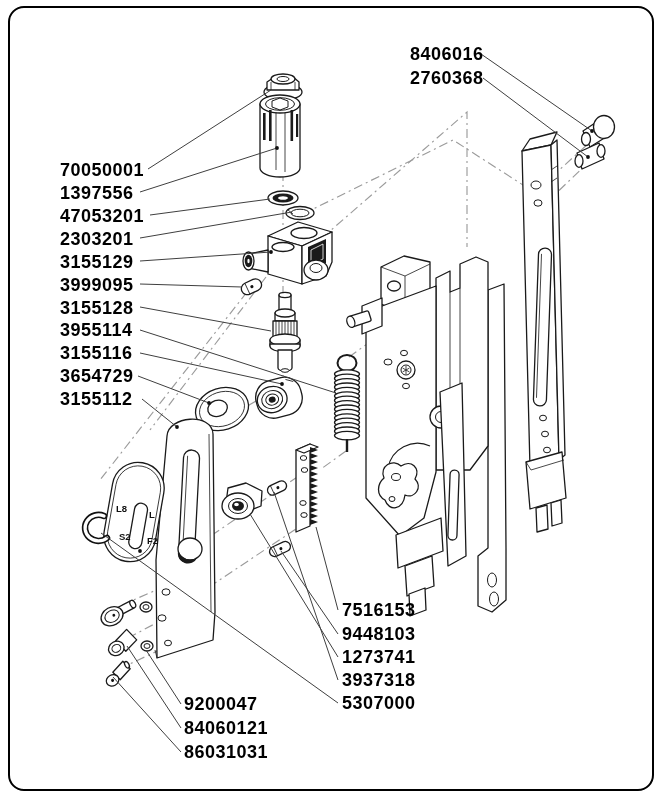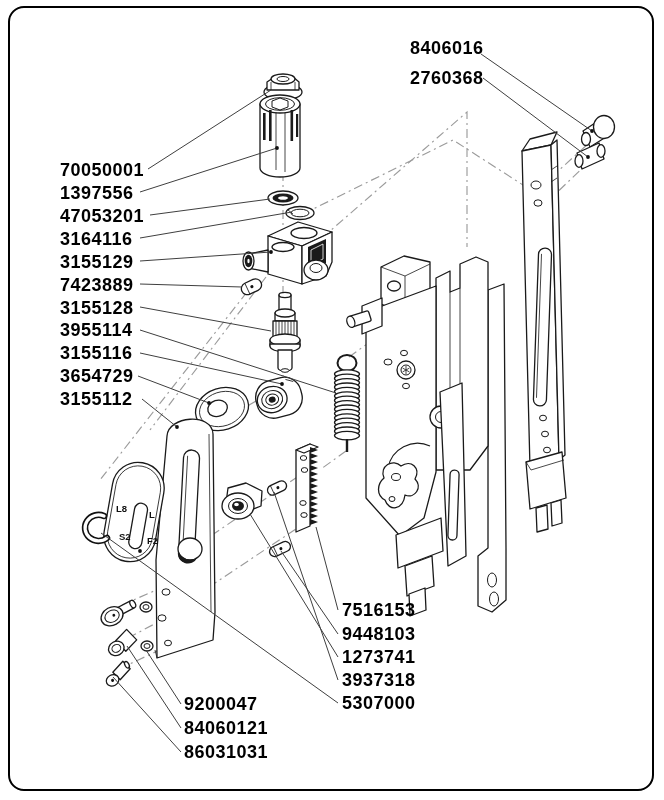--- a/index.html
+++ b/index.html
@@ -353,29 +353,29 @@
       <circle class="dot" cx="177" cy="427" r="1.9"></circle>
       <circle class="dot" cx="140" cy="551" r="1.9"></circle>
       <circle class="dot" cx="592" cy="131" r="1.9"></circle>
       <circle class="dot" cx="588" cy="157" r="1.9"></circle>
     </g>
   </svg>
 
   <div class="part-label" style="left:60px;top:160px">70050001</div>
   <div class="part-label" style="left:60px;top:183px">1397556</div>
   <div class="part-label" style="left:60px;top:206px">47053201</div>
-  <div class="part-label" style="left:60px;top:229px">3164116</div>
+  <div class="part-label" style="left:60px;top:229px">2303201</div>
   <div class="part-label" style="left:60px;top:252px">3155129</div>
-  <div class="part-label" style="left:60px;top:275px">7423889</div>
+  <div class="part-label" style="left:60px;top:275px">3999095</div>
   <div class="part-label" style="left:60px;top:298px">3155128</div>
   <div class="part-label" style="left:60px;top:320px">3955114</div>
   <div class="part-label" style="left:60px;top:343px">3155116</div>
   <div class="part-label" style="left:60px;top:366px">3654729</div>
   <div class="part-label" style="left:60px;top:389px">3155112</div>
-  <div class="part-label" style="left:410px;top:38px">8406016</div>
+  <div class="part-label" style="left:410px;top:44px">8406016</div>
   <div class="part-label" style="left:410px;top:68px">2760368</div>
   <div class="part-label" style="left:342px;top:600px">7516153</div>
   <div class="part-label" style="left:342px;top:624px">9448103</div>
   <div class="part-label" style="left:342px;top:647px">1273741</div>
   <div class="part-label" style="left:342px;top:670px">3937318</div>
   <div class="part-label" style="left:342px;top:693px">5307000</div>
   <div class="part-label" style="left:184px;top:694px">9200047</div>
   <div class="part-label" style="left:184px;top:718px">84060121</div>
   <div class="part-label" style="left:184px;top:742px">86031031</div>
 

